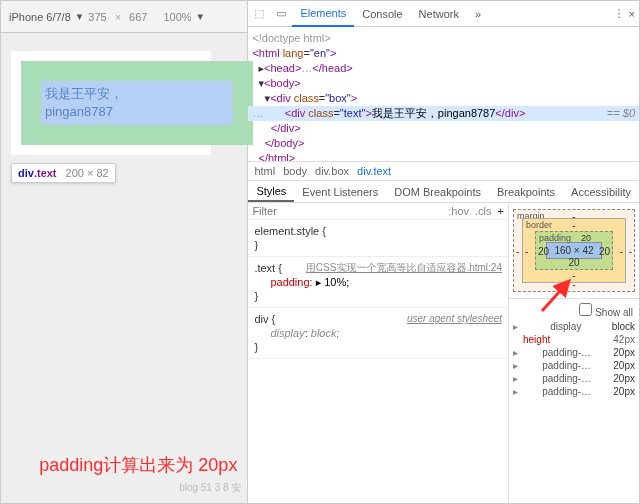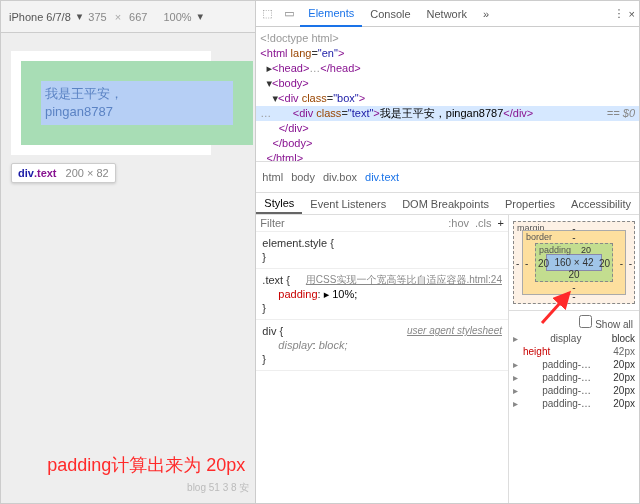--- a/index.html
+++ b/index.html
@@ -39,21 +39,21 @@
 .el-tree .ln { white-space: pre; padding: 0 4px; }
 .el-tree .hl { background: #d6e8ff; position: relative; }
 .el-tree .hl::after { content: attr(data-badge); position: absolute; right: 4px; color: #888; font-style: italic; }
 .tk-gray { color: #999; }
 .tk-tag { color: #881391; }
 .tk-attr { color: #994500; }
 .tk-val { color: #1a1aa6; }
 .tk-txt { color: #000; }
 
 
-.crumb { height: 32px; border-top: 1px solid #ddd; border-bottom: 1px solid #ddd; display: flex; align-items: center; font-size: 11px; color: #666; padding: 0 6px; gap: 8px; }
+.crumb { height: 20px; border-top: 1px solid #ddd; border-bottom: 1px solid #ddd; display: flex; align-items: center; font-size: 11px; color: #666; padding: 0 6px; gap: 8px; }
 .crumb span.active { color: #1a73e8; }
 
 
 .sub-tabs { display: flex; border-bottom: 1px solid #ddd; font-size: 11px; height: 22px; }
 .sub-tabs .st { padding: 0 8px; display: flex; align-items: center; cursor: pointer; color: #555; white-space: nowrap; }
 .sub-tabs .st.active { border-bottom: 2px solid #666; color: #000; }
 
 
 .st-body { flex: 1; display: flex; overflow: hidden; }
 .st-left { flex: 1; border-right: 1px solid #ddd; font-family: Menlo, Consolas, monospace; font-size: 11px; overflow: auto; }
@@ -156,21 +156,21 @@
       <span>html</span>
       <span>body</span>
       <span>div.box</span>
       <span class="active">div.text</span>
     </div>
 
     <div class="sub-tabs">
       <div class="st active">Styles</div>
       <div class="st">Event Listeners</div>
       <div class="st">DOM Breakpoints</div>
-      <div class="st">Properties</div>
+      <div class="st">Breakpoints</div>
       <div class="st">Accessibility</div>
     </div>
 
     <div class="st-body">
       <div class="st-left">
         <div class="filter-row">
           <input placeholder="Filter" style="">
           <span class="hov">:hov</span>
           <span class="hov">.cls</span>
           <span>+</span>

